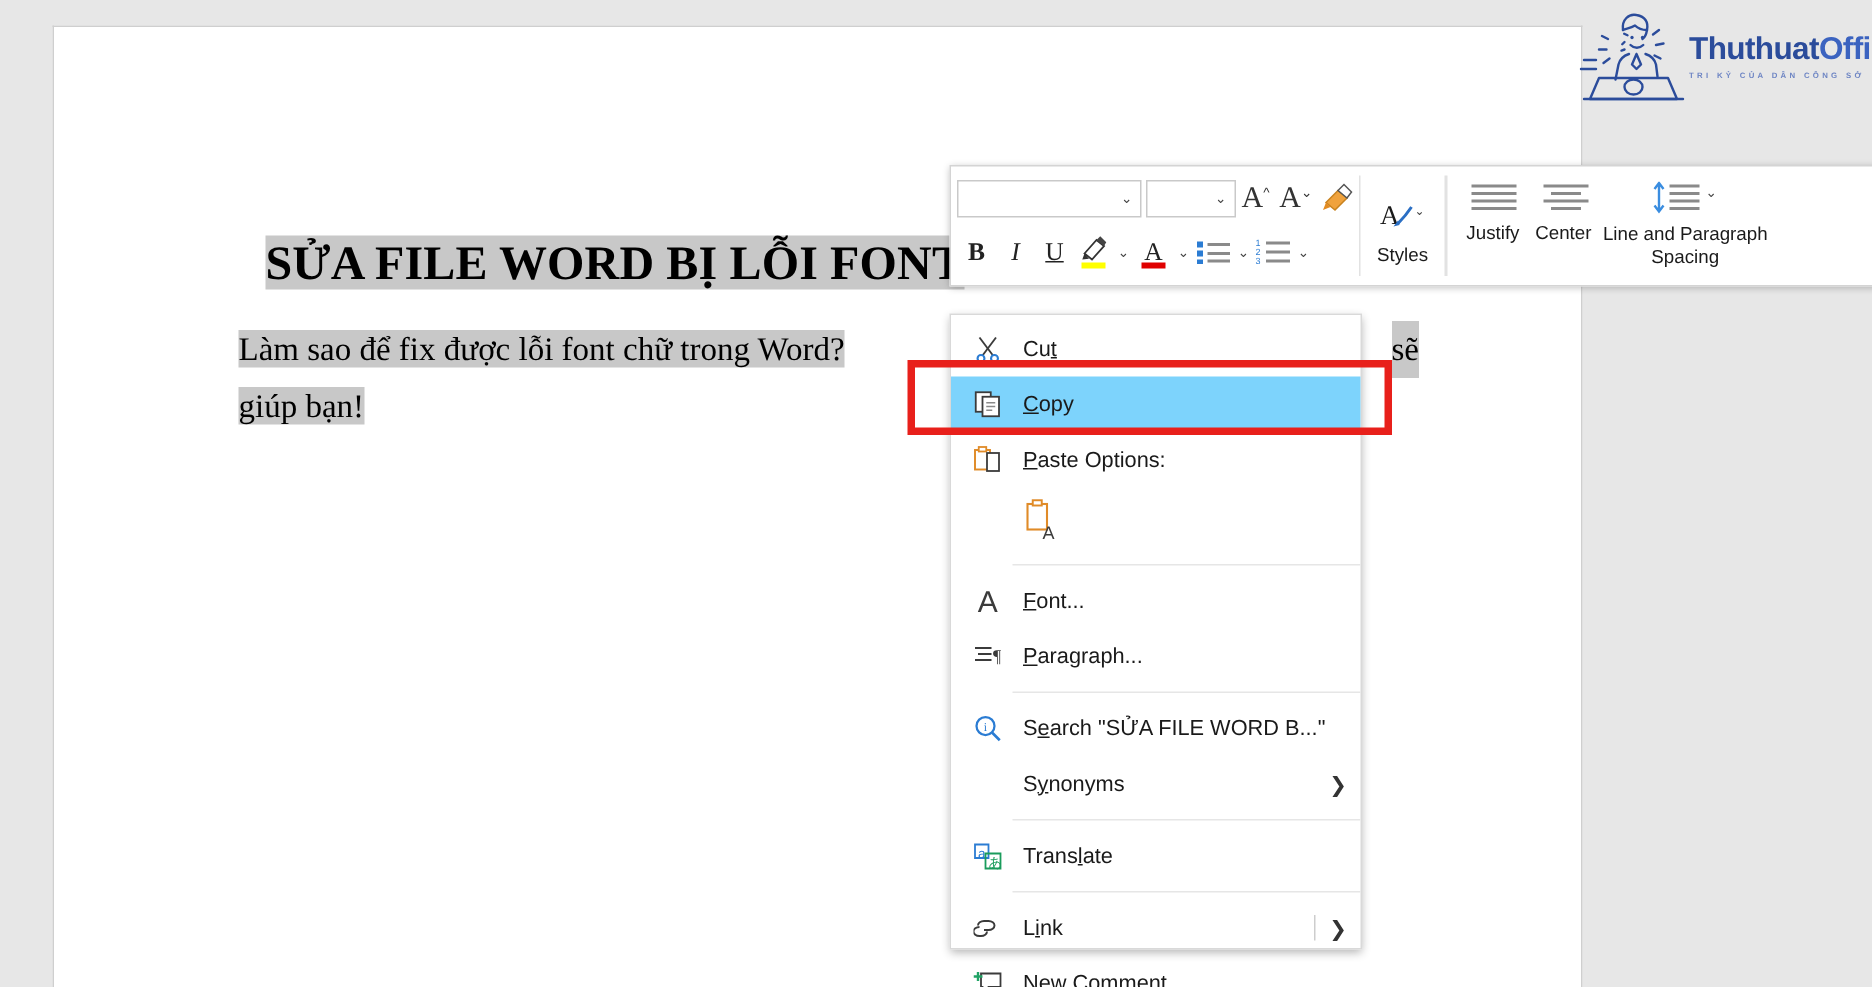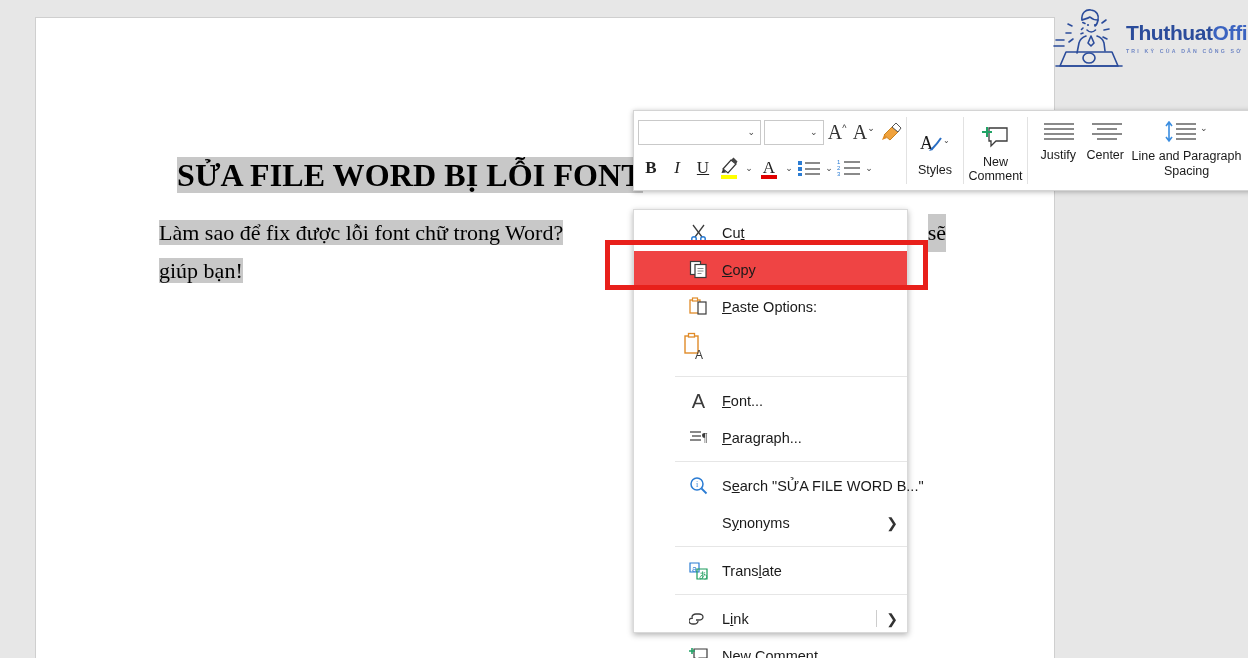--- a/index.html
+++ b/index.html
@@ -132,27 +132,27 @@
     position:absolute;
     left:633px; top:209px;
     width:275px; height:424px;
     background:#ffffff;
     border:1px solid #d9d9d9;
     box-shadow:0 2px 6px rgba(0,0,0,.3);
     padding:4px 0 5px 0;
   }
   .mi {
     height:37px; display:flex; align-items:center; position:relative;
-    font-size:14.5px; color:#1a1a1a; cursor:default;padding-left:40px;
+    font-size:14.5px; color:#1a1a1a; cursor:default;
   }
   .mi .ico { width:48px; display:flex; align-items:center; justify-content:center; flex:0 0 48px;}
   .mi .lbl { flex:1 1 auto; white-space:nowrap; }
   .mi .arrow { width:30px; text-align:center; font-size:14px; color:#333; }
   .mi .arrow-div { width:1px; height:17px; background:#cdcdcd; position:absolute; right:30px; top:10px;}
-  .mi.selected { background:#ef4444; }
+  .mi.selected { background:#7dd3fc; }
   .mi.bold .lbl { font-weight:normal; }
   .mi-sep { height:1px; background:#e6e6e6; margin:5px 0 5px 41px; }
   u { text-decoration:underline; }
   #paste-icon-row { height:46px; display:flex; align-items:center; padding-left:48px; }
 
   
   #red-box {
     position:absolute;
     left:605px; top:240px;
     width:323px; height:50px;
@@ -290,29 +290,20 @@
         <path d="M14 17 C18 13 21 9 23 6" stroke="#2b6fc4" stroke-width="2" fill="none"></path>
         <path d="M11 19 l4 -1 -1 -3 z" fill="#2b6fc4"></path>
         <text x="25" y="11" font-size="8" fill="#444">⌄</text>
       </svg>
     </div>
     <div class="tb-label">Styles</div>
   </div>
 
   <div class="tb-sep"></div>
 
-  <div class="tb-col" id="tb-comment">
-    <div class="tb-icon-wrap">
-      <svg width="28" height="26" viewBox="0 0 28 26">
-        <path d="M7 4 H25 V17 H14 L9 22 V17 H7 Z" fill="#fff" stroke="#3b3b3b" stroke-width="1.3"></path>
-        <path d="M5 3 V13 M0 8 H10" stroke="#21a366" stroke-width="2"></path>
-      </svg>
-    </div>
-    <div class="tb-label"><span>New</span><br><span>Comment</span></div>
-  </div>
 
   <div class="tb-sep"></div>
 
   <div id="tb-para">
     <div class="pbtn">
       <svg width="34" height="24" viewBox="0 0 34 24">
         <g fill="#8a8a8a">
             <rect x="2" y="2" width="30" height="2"></rect>
             <rect x="2" y="7" width="30" height="2"></rect>
             <rect x="2" y="12" width="30" height="2"></rect>

